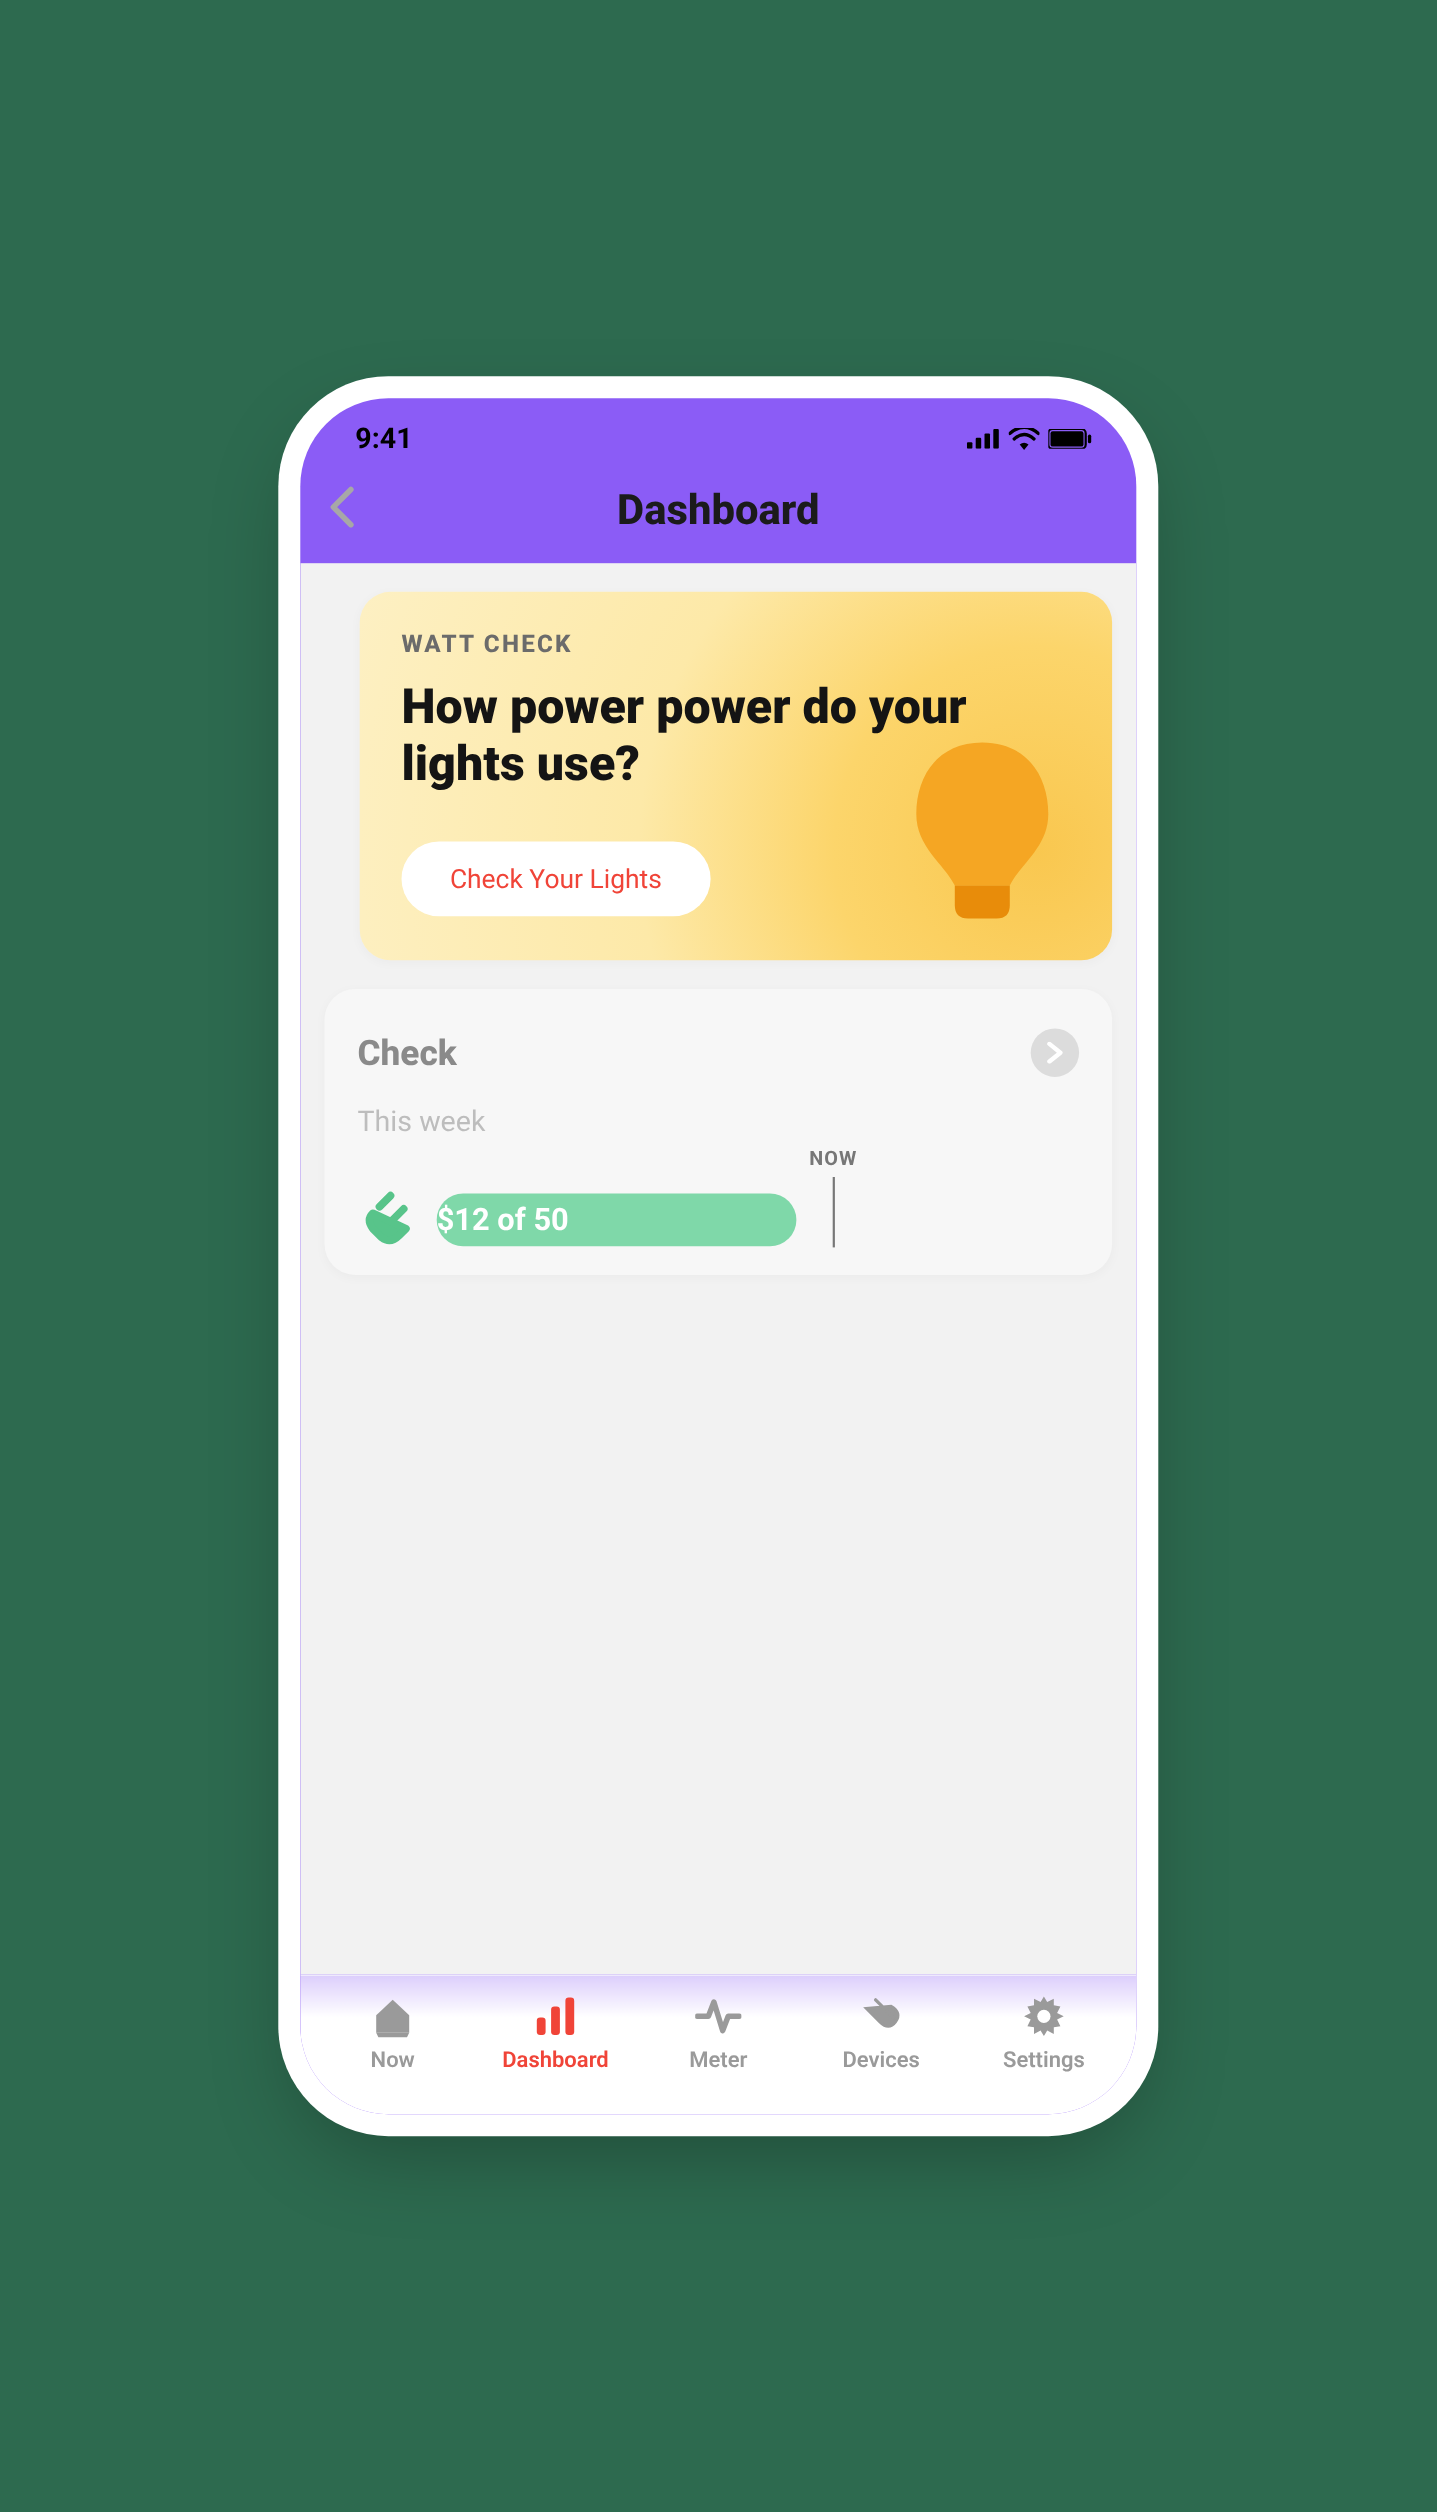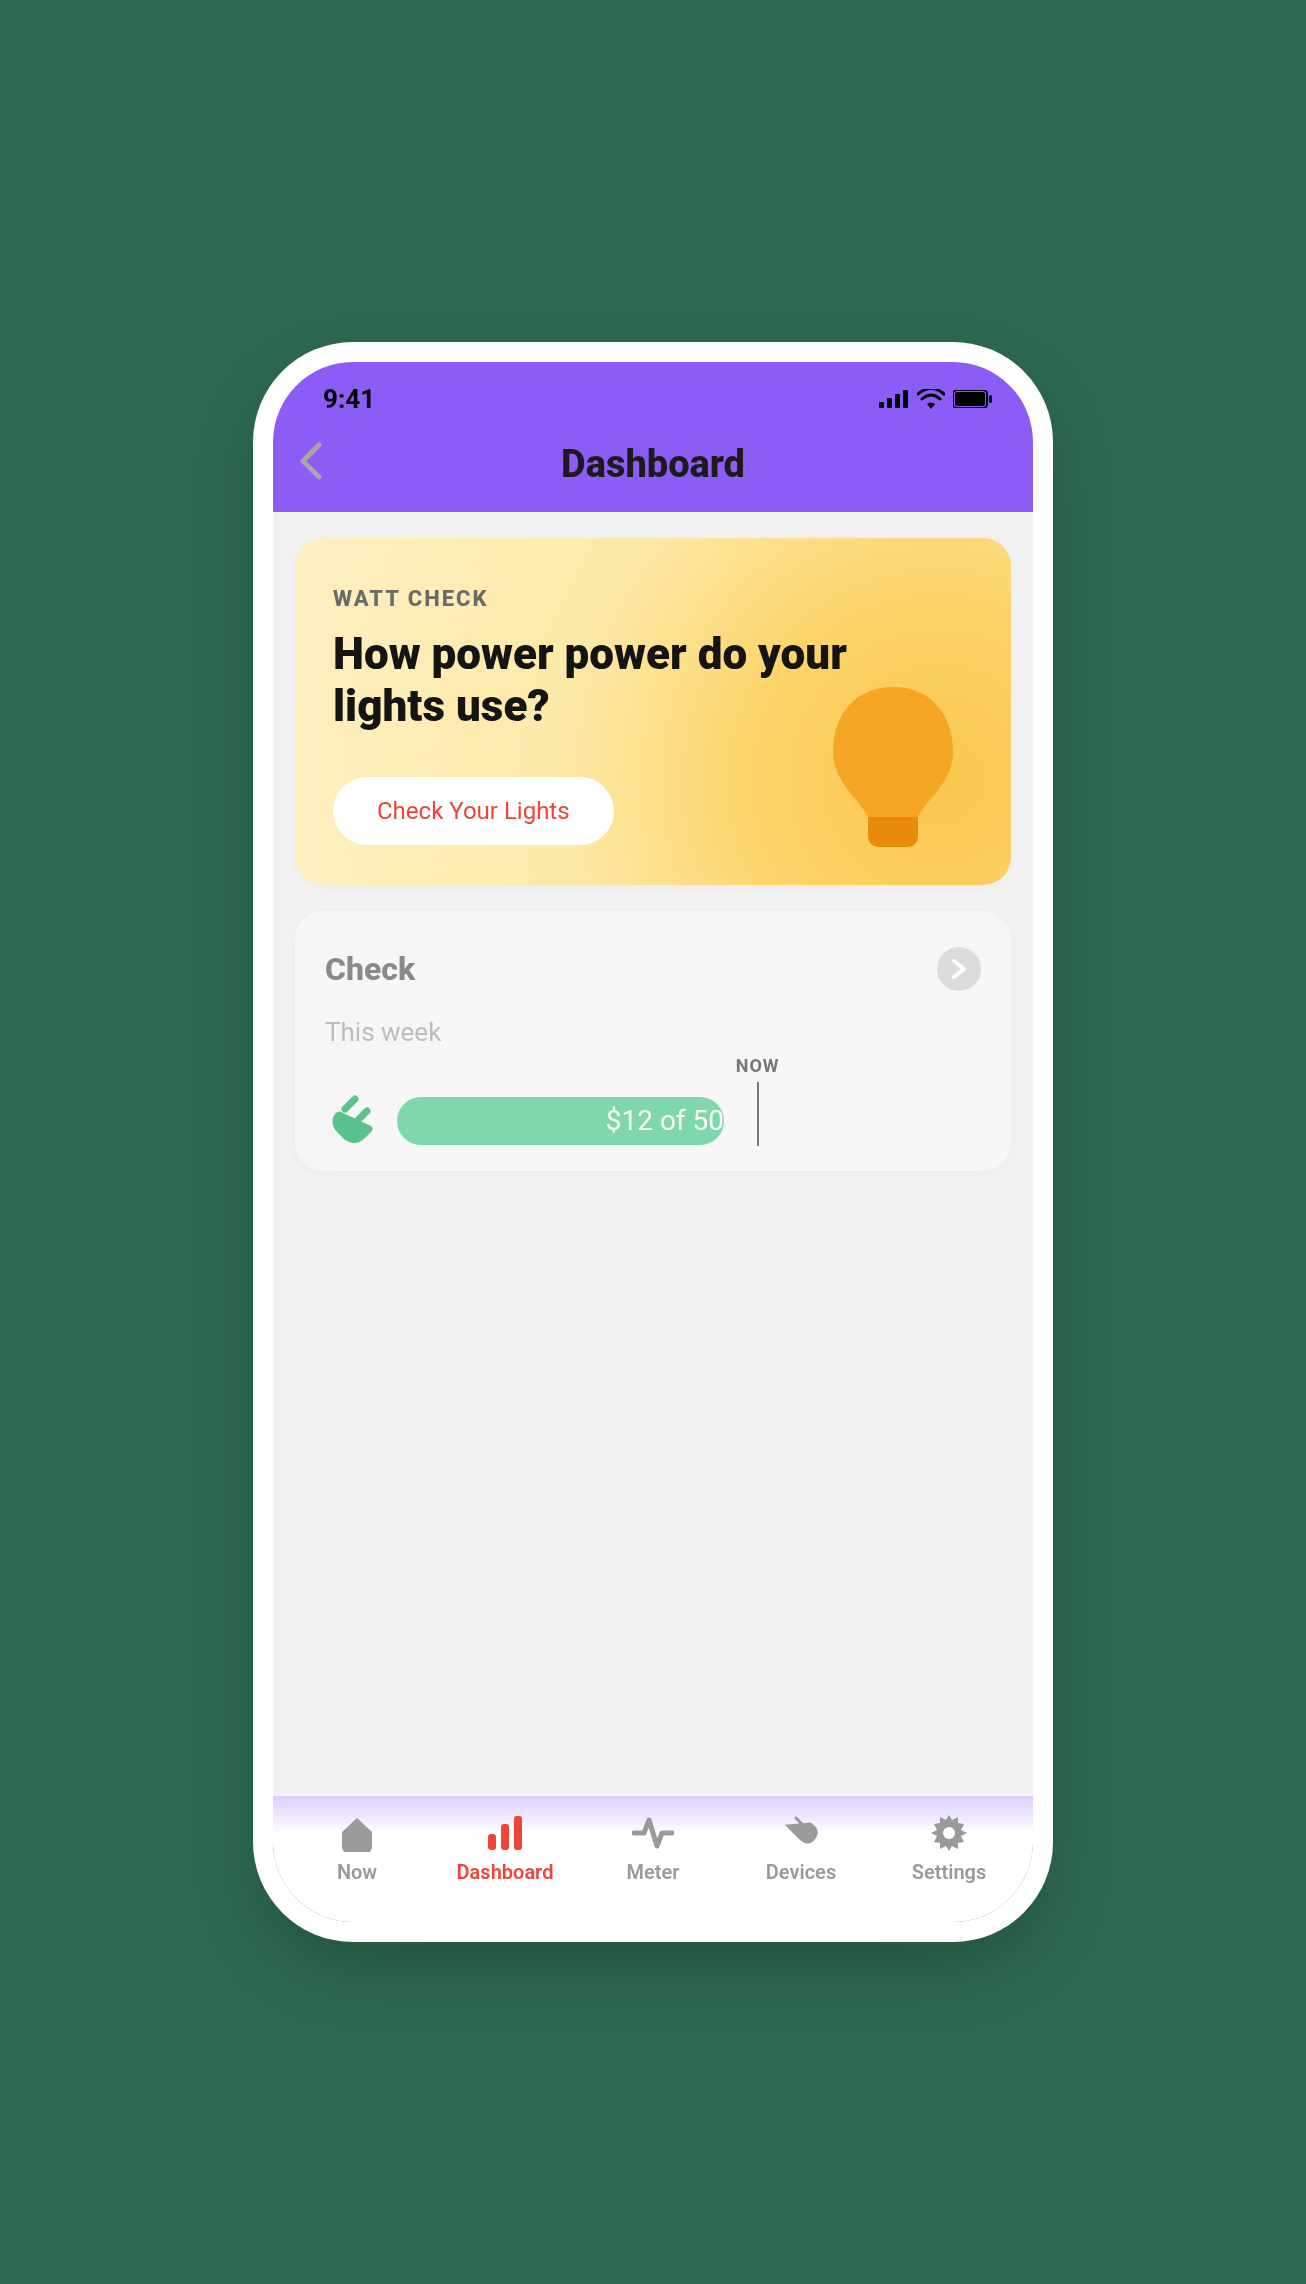--- a/index.html
+++ b/index.html
@@ -59,23 +59,24 @@
     padding: 26px 22px 0 22px;
   }
   .card {
     background: #f7f7f7;
     border-radius: 28px;
     margin-bottom: 26px;
     box-shadow: 0 2px 10px rgba(0,0,0,0.03);
   }
   .watt-card {
     background: radial-gradient(circle at 90% 70%, #f9c74f 0%, #fcd56b 28%, #fde9a8 55%, #fdf0c3 100%);
-    padding: 48px 38px 40px 38px;
+    padding: 36px 38px 40px 38px;
     position: relative;
     overflow: hidden;
+    margin-left: 32px;
   }
   .watt-kicker {
     font-size: 22px;
     font-weight: 800;
     letter-spacing: 2px;
     color: #6b6b6b;
     margin-bottom: 18px;
   }
   .watt-headline {
     font-size: 44px;
@@ -183,23 +184,23 @@
   .progress-pill {
     position: absolute;
     left: 0;
     top: 0;
     height: 48px;
     width: 56%;
     background: #7fd8a9;
     border-radius: 999px;
     display: flex;
     align-items: center;
-    justify-content: flex-end;
+    justify-content: flex-start;
     color: #fff;
-    font-weight: 400;
+    font-weight: 700;
     font-size: 28px;
   }
   .now-marker {
     position: absolute;
     left: 58%;
     top: -42px;
     display: flex;
     flex-direction: column;
     align-items: center;
   }

